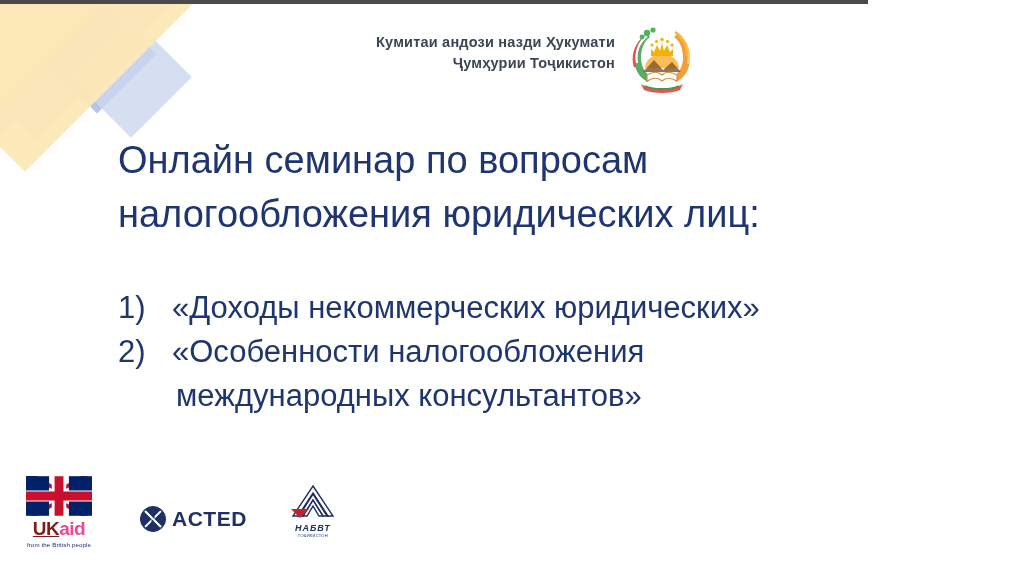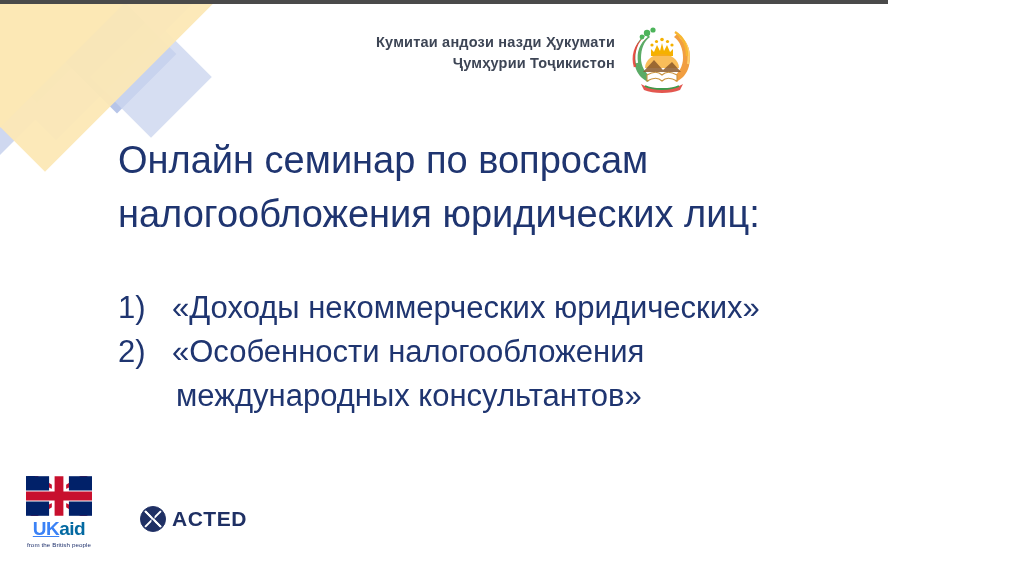--- a/index.html
+++ b/index.html
@@ -10,21 +10,20 @@
   }
   body {
     font-family: "Liberation Sans", sans-serif;
   }
   .slide {
     position: relative;
     width: 868px;
     height: 578px;
     background: #ffffff;
     overflow: hidden;
-    padding-left: 20px;
   }
 
   
   .top-band {
     position: absolute;
     top: 0; left: 0;
     width: 1024px;
     height: 4px;
     background: #4a4a4a;
     z-index: 30;
@@ -143,22 +142,22 @@
   
   .ukaid { width: 66px; margin-right: 48px; margin-bottom: 12px; }
   .ukaid-flag { width: 66px; height: 40px; display: block; }
   .ukaid-word {
     font-size: 19px;
     font-weight: 700;
     letter-spacing: -.5px;
     line-height: 1;
     margin-top: 3px;
   }
-  .uk-uk { color: #3b82f6; text-decoration: underline; }
-  .uk-aid { color: #0369a1; }
+  .uk-uk { color: #7f1d1d; text-decoration: underline; }
+  .uk-aid { color: #ec4899; }
   .ukaid-sub {
     font-size: 6.2px;
     color: #1d2f6b;
     margin-top: 3px;
     letter-spacing: .1px;
     white-space: nowrap;
   }
 
   
   .acted {
@@ -321,15 +320,27 @@
       <svg class="acted-mark" viewBox="0 0 28 28" aria-hidden="true">
         <circle cx="14" cy="14" r="13.5" fill="#1f3064"></circle>
         <path d="M5.5 5.5 L22.5 22.5 M22.5 5.5 L5.5 22.5" stroke="#ffffff" stroke-width="2.2"></path>
         <rect x="12.4" y="4" width="3.2" height="20" fill="#1f3064"></rect>
         <path d="M5.5 5.5 L22.5 22.5" stroke="#ffffff" stroke-width="2.2"></path>
         <circle cx="14" cy="14" r="13.5" fill="none" stroke="#1f3064" stroke-width="1"></circle>
       </svg>
       <span class="acted-word">ACTED</span>
     </div>
 
+    <div class="logo third">
+      <svg class="third-mark" viewBox="0 0 52 40" aria-hidden="true">
+        <g fill="none" stroke="#1f3064" stroke-width="1.4">
+          <path d="M26 4 L46 34 L40 34 L26 12 L12 34 L6 34 Z"></path>
+          <path d="M26 11 L41 34 L36 34 L26 18 L16 34 L11 34 Z"></path>
+          <path d="M26 18 L36 34 L32 34 L26 24 L20 34 L16 34 Z"></path>
+        </g>
+        <path d="M4 27 L22 27 L13 36 Z" fill="#c0232c"></path>
+      </svg>
+      <div class="third-word">НАБВТ</div>
+      <div class="third-sub">ТОЧИКИСТОН</div>
+    </div>
   </div>
 
 </div>
 
 </body></html>

